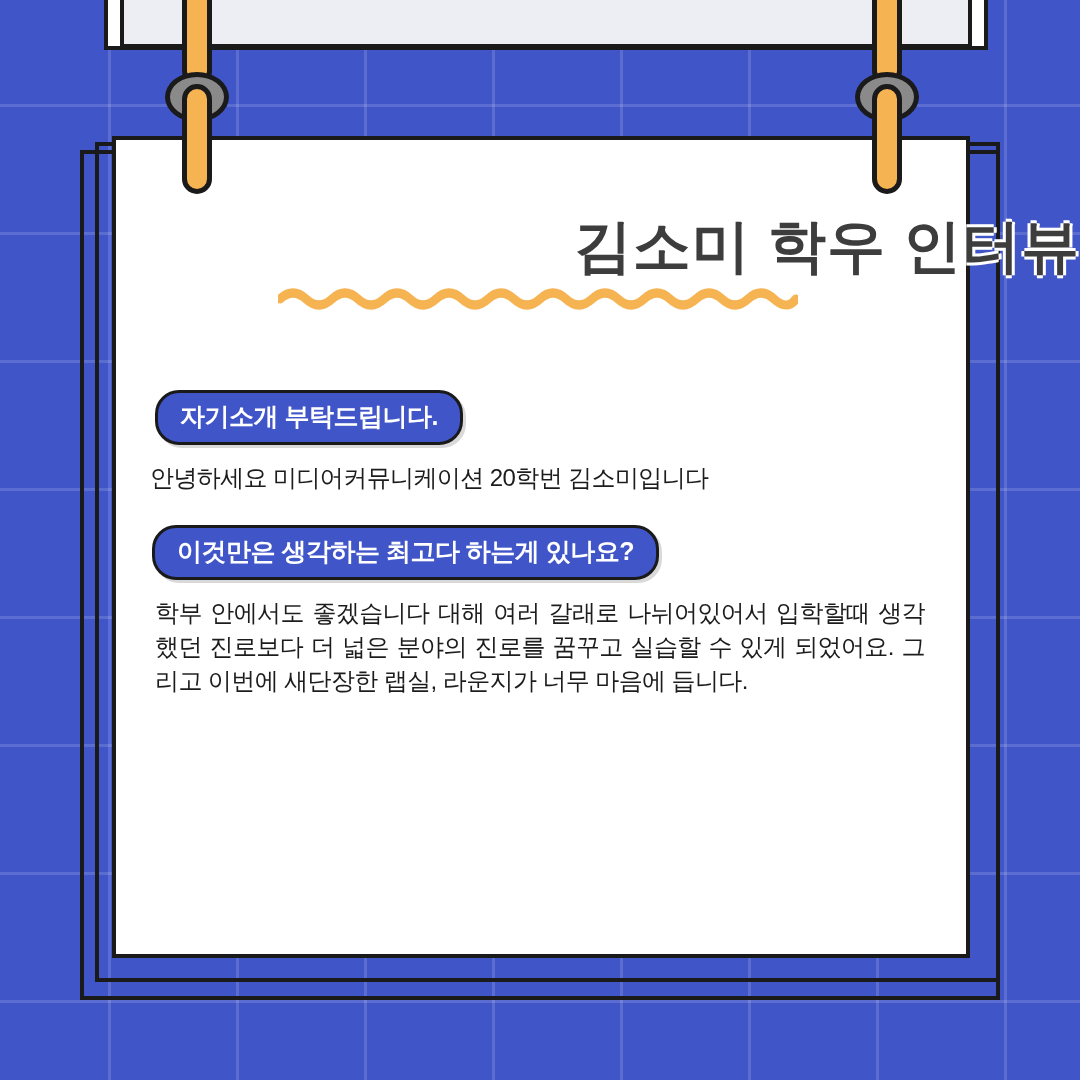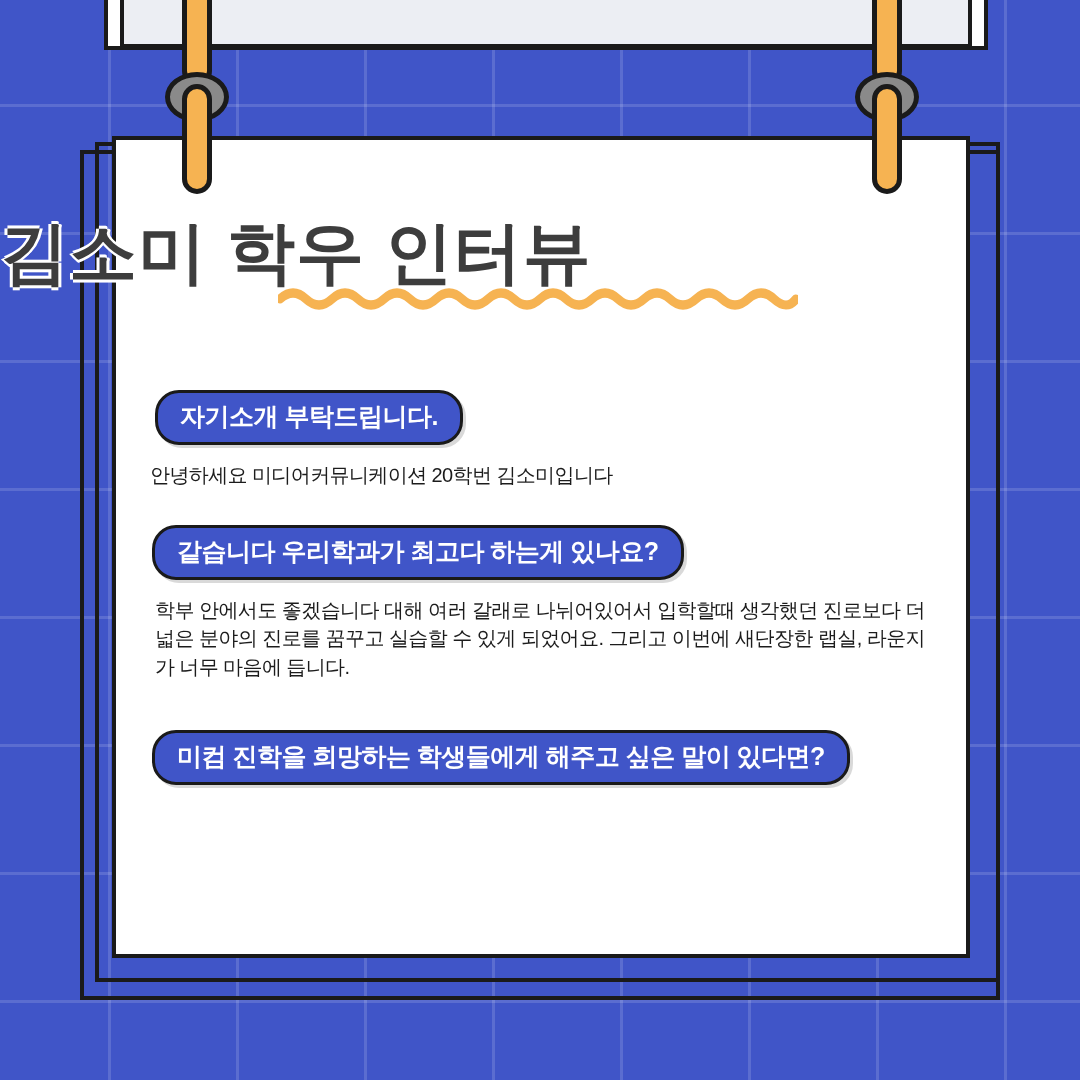--- a/index.html
+++ b/index.html
@@ -98,22 +98,22 @@
 
   #clip-left  { left: 165px; top: 0; width: 64px; height: 200px; }
   #clip-right { left: 855px; top: 0; width: 64px; height: 200px; }
 
   
   .title {
     position: absolute;
     left: 0;
     top: 208px;
     width: 1080px;
-    text-align: left;
-    font-size: 68px;
+    text-align: right;
+    font-size: 58px;
     font-weight: bold;
     letter-spacing: 1px;
     color: #3d3d3d;
     text-shadow:
       3px 0 0 #ffffff, -3px 0 0 #ffffff, 0 3px 0 #ffffff, 0 -3px 0 #ffffff;
   }
   .title-underline {
     position: absolute;
     left: 278px;
     top: 285px;
@@ -132,21 +132,21 @@
     border-radius: 24px;
     padding: 7px 22px 9px 22px;
     font-size: 25px;
     font-weight: bold;
     letter-spacing: -0.5px;
     box-shadow: 3px 3px 0 rgba(0,0,0,0.15);
   }
 
   .a-text {
     margin-top: 16px;
-    font-size: 20px;
+    font-size: 24px;
     line-height: 1.42;
     color: #1c1c1c;
     letter-spacing: -0.6px;
     text-align: justify;
   }
 
   #qa1 { top: 390px; }
   #qa1 .q-pill { margin-left: 155px; }
   #qa1 .a-text { margin-left: 150px; width: 800px; }
 
@@ -187,21 +187,20 @@
   <svg class="title-underline" viewBox="0 0 520 26" preserveAspectRatio="none">
     <path d="M2,14 Q15,2 28,14 T54,14 T80,14 T106,14 T132,14 T158,14 T184,14 T210,14 T236,14 T262,14 T288,14 T314,14 T340,14 T366,14 T392,14 T418,14 T444,14 T470,14 T496,14 T518,14" fill="none" stroke="#f6b352" stroke-width="9" stroke-linecap="round"></path>
   </svg>
 
   <div class="qa" id="qa1">
     <div class="q-pill">자기소개 부탁드립니다.</div>
     <div class="a-text">안녕하세요 미디어커뮤니케이션 20학번 김소미입니다</div>
   </div>
 
   <div class="qa" id="qa2">
-    <div class="q-pill">같습니다 우리학과가 최고다 하는게 있나요?</div>
+    <div class="q-pill">이것만은 생각하는 최고다 하는게 있나요?</div>
     <div class="a-text">학부 안에서도 좋겠습니다 대해 여러 갈래로 나뉘어있어서 입학할때 생각했던 진로보다 더 넓은 분야의 진로를 꿈꾸고 실습할 수 있게 되었어요. 그리고 이번에 새단장한 랩실, 라운지가 너무 마음에 듭니다.</div>
   </div>
 
   <div class="qa" id="qa3">
-    <div class="q-pill">미컴 진학을 희망하는 학생들에게 해주고 싶은 말이 있다면?</div>
   </div>
 
 </div>
 
 </body></html>

